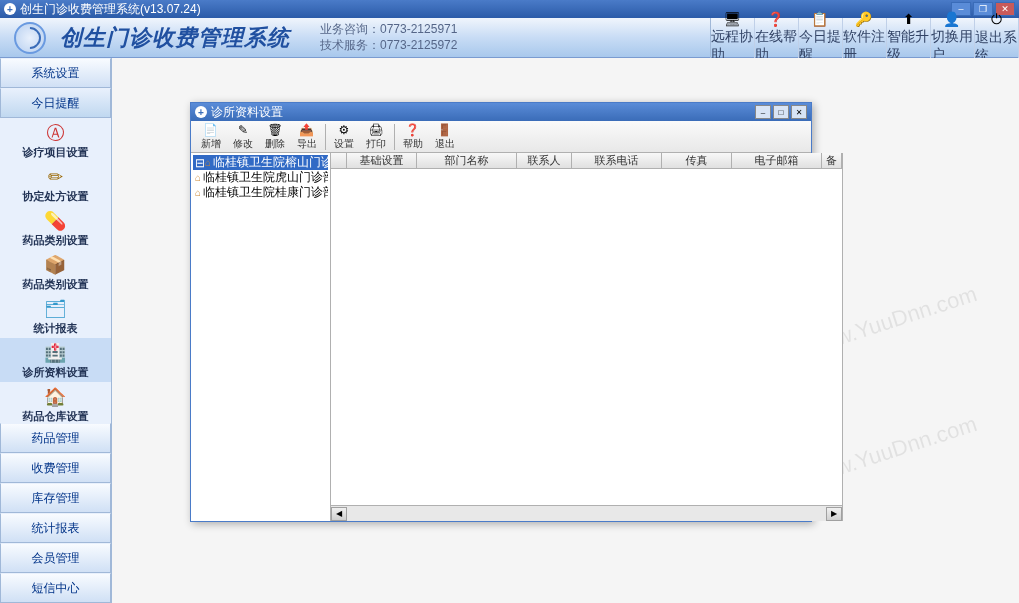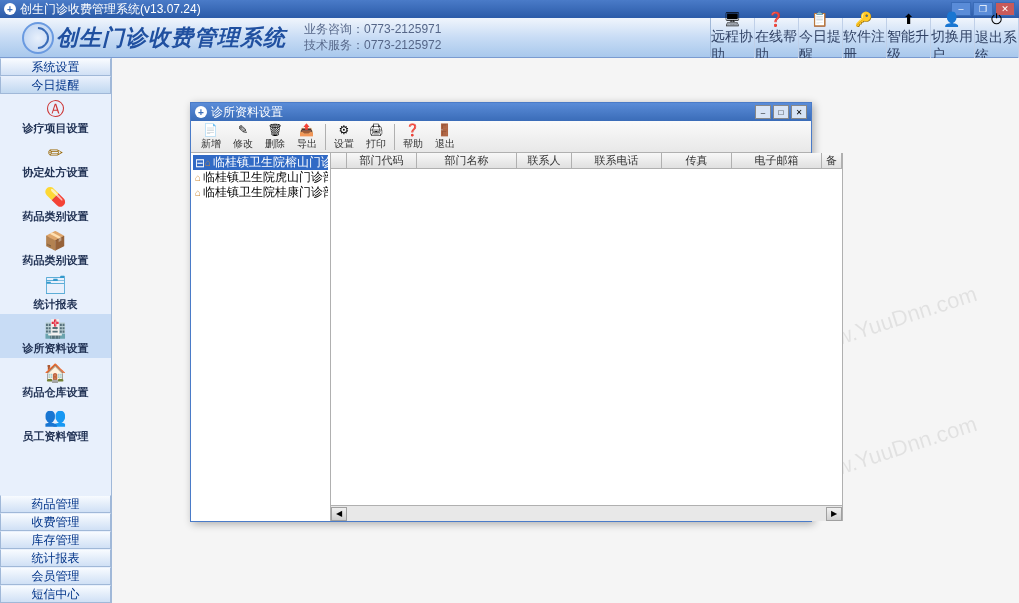--- a/index.html
+++ b/index.html
@@ -15,40 +15,40 @@
 .outer-title .controls { display: flex; gap: 2px; }
 .win-btn { width: 20px; height: 14px; background: #5a8cd8; border: 1px solid #3a6cb8; display: flex; align-items: center; justify-content: center; font-size: 9px; color: #fff; cursor: pointer; }
 .win-btn.close { background: #c85a5a; }
 
 
 .header {
   height: 40px; background: linear-gradient(#f0f5fc, #c8dcf5, #a8c8ec);
   display: flex; align-items: center; justify-content: space-between;
   border-bottom: 1px solid #7a9bd0;
 }
-.header-left { display: flex; align-items: center; gap: 2px; padding-left: 22px; text-align: center; }
+.header-left { display: flex; align-items: center; gap: 14px; padding-left: 14px; text-align: center; }
 .logo-circle {
   width: 32px; height: 32px; border-radius: 50%; background: radial-gradient(#e8f0fc, #b8d0f0);
   border: 2px solid #6a9ae0; display: flex; align-items: center; justify-content: center;
 }
 .logo-swirl { width: 22px; height: 22px; border: 2px solid #3a6cb8; border-radius: 50%; border-left-color: transparent; border-bottom-color: transparent; transform: rotate(45deg); }
 .app-title { font-size: 22px; font-weight: bold; color: #2050a0; font-style: italic; letter-spacing: 1px; }
 .contact-info { font-size: 10px; color: #556688; line-height: 1.3; margin-left: 16px; }
 .header-tools { display: flex; border-left: 1px solid #a0b8d8; }
 .header-tool { width: 44px; height: 40px; display: flex; flex-direction: column; align-items: center; justify-content: center; border-right: 1px solid #c0d0e8; cursor: pointer; }
 .header-tool .hicon { width: 18px; height: 18px; display: flex; align-items: center; justify-content: center; font-size: 14px; }
 .header-tool .hlabel { font-size: 14px; color: #334466; margin-top: 1px; }
 
 
 .main { display: flex; height: calc(603px - 18px - 40px); }
 
 
 .sidebar { width: 112px; background: #d8e4f5; border-right: 1px solid #a0b8d8; display: flex; flex-direction: column; }
 .sb-section {
-  height: 18px; background: linear-gradient(#f8fbff, #d0e0f5);
+  height: 30px; background: linear-gradient(#f8fbff, #d0e0f5);
   border: 1px solid #a0b8d8; border-top: 1px solid #e8f0fc;
   display: flex; align-items: center; justify-content: center;
   color: #003388; cursor: pointer;
 }
 .sb-section.active { background: linear-gradient(#e8f0fc, #c0d8f0); }
 .sb-items { flex: 1; background: #e8f0fc; overflow: hidden; }
 .sb-item { display: flex; flex-direction: column; align-items: center; padding: 4px 0 2px; cursor: pointer; }
 .sb-item.selected { background: #c8dcf5; }
 .sb-icon { width: 28px; height: 22px; display: flex; align-items: center; justify-content: center; font-size: 18px; }
 .sb-label { font-size: 11px; color: #223355; margin-top: 1px; font-weight: bold; }
@@ -281,21 +281,21 @@
             </div>
             <div class="tree-item">
               <span style="width:10px;display:inline-block"></span>
               <span class="tree-icon" style="color:#cc8833">⌂</span>
               <span>临桂镇卫生院桂康门诊部</span>
             </div>
           </div>
         <div class="grid-pane">
           <div class="grid-header" id="grid-header">
               <div class="gh-cell" style="width: 16px;"></div>
-              <div class="gh-cell" style="width: 70px;">部门代码</div>
+              <div class="gh-cell" style="width: 70px;">基础设置</div>
               <div class="gh-cell" style="width: 100px;">部门名称</div>
               <div class="gh-cell" style="width: 55px;">联系人</div>
               <div class="gh-cell" style="width: 90px;">联系电话</div>
               <div class="gh-cell" style="width: 70px;">传真</div>
               <div class="gh-cell" style="width: 90px;">电子邮箱</div>
               <div class="gh-cell" style="width: 20px;">备</div>
             </div>
           <div class="grid-body"></div>
           <div class="grid-scroll">
             <div class="scroll-btn">◀</div>

